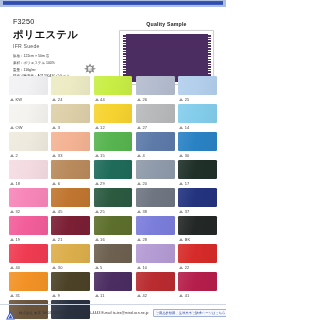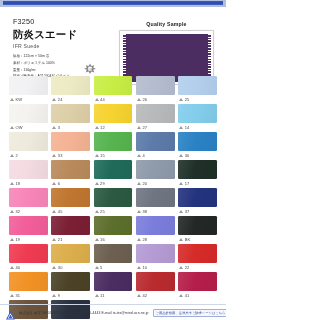--- a/index.html
+++ b/index.html
@@ -116,21 +116,21 @@
 
 <div class="topbar">
   <div class="outer"></div>
   <div class="inner"></div>
 </div>
 
 <div class="header">
 
   <div class="prodinfo">
     <div class="code">F3250</div>
-    <div class="jname">防炎スエード</div>
+    <div class="jname">ポリエステル</div>
     <div class="ename">IFR Suede</div>
     <div class="specs">
       <div>規格：122cm × 50m 巻</div>
       <div>素材：ポリエステル 100%</div>
       <div>重量：116g/m²</div>
       <div>防炎試験番号：A2120043(イ)ラベル</div>
     </div>
   </div>
 
   <div class="stamp">

